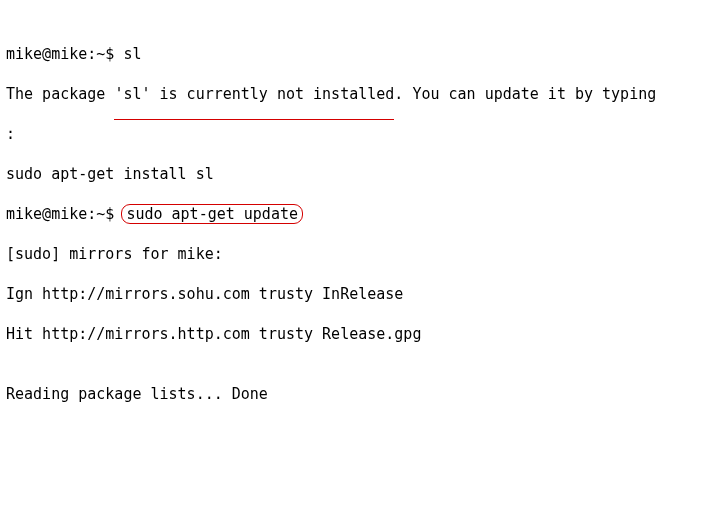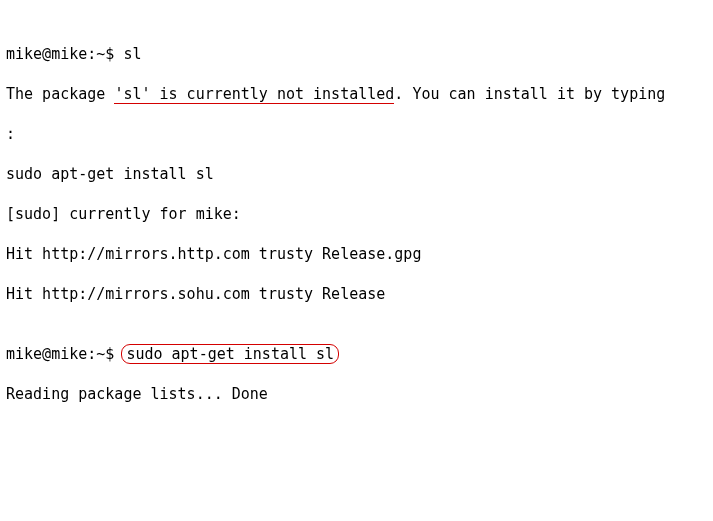--- a/index.html
+++ b/index.html
@@ -17,43 +17,43 @@
   .term {
     padding: 4px 6px;
     white-space: pre;
   }
   .line {
     display: block;
     position: relative;
   }
   .underline-red {
     border-bottom: 1.5px solid #d40000;
-    padding-bottom: 0px;
+    padding-bottom: 16px;
   }
   .box-red {
     border: 1.5px solid #d40000;
     border-radius: 9px;
     padding: 0px 4px 0px 4px;
     margin-left: -2px;
   }
 </style>
 </head>
 <body>
 
 <div class="term">
 
 <span class="line"><span>mike@mike:~$ </span><span>sl</span></span>
-<span class="line"><span>The package </span><span class="underline-red">'sl' is currently not installed</span><span>. You can install it by typing</span></span>
+<span class="line"><span>The package </span><span class="underline-red">'sl' is currently not installed</span><span>. You can update it by typing</span></span>
 <span class="line">:</span>
 <span class="line">sudo apt-get install sl</span>
-<span class="line">[sudo] currently for mike:</span>
+<span class="line"><span>mike@mike:~$ </span><span class="box-red">sudo apt-get update</span></span>
+<span class="line">[sudo] mirrors for mike:</span>
+<span class="line">Ign http://mirrors.sohu.com trusty InRelease</span>
 <span class="line">Hit http://mirrors.http.com trusty Release.gpg</span>
-<span class="line">Hit http://mirrors.sohu.com trusty Release</span>
 <span class="line"></span>
-<span class="line"><span>mike@mike:~$ </span><span class="box-red">sudo apt-get install sl</span></span>
 <span class="line">Reading package lists... Done</span>
 
 
 
 
 
 
 
 
 

